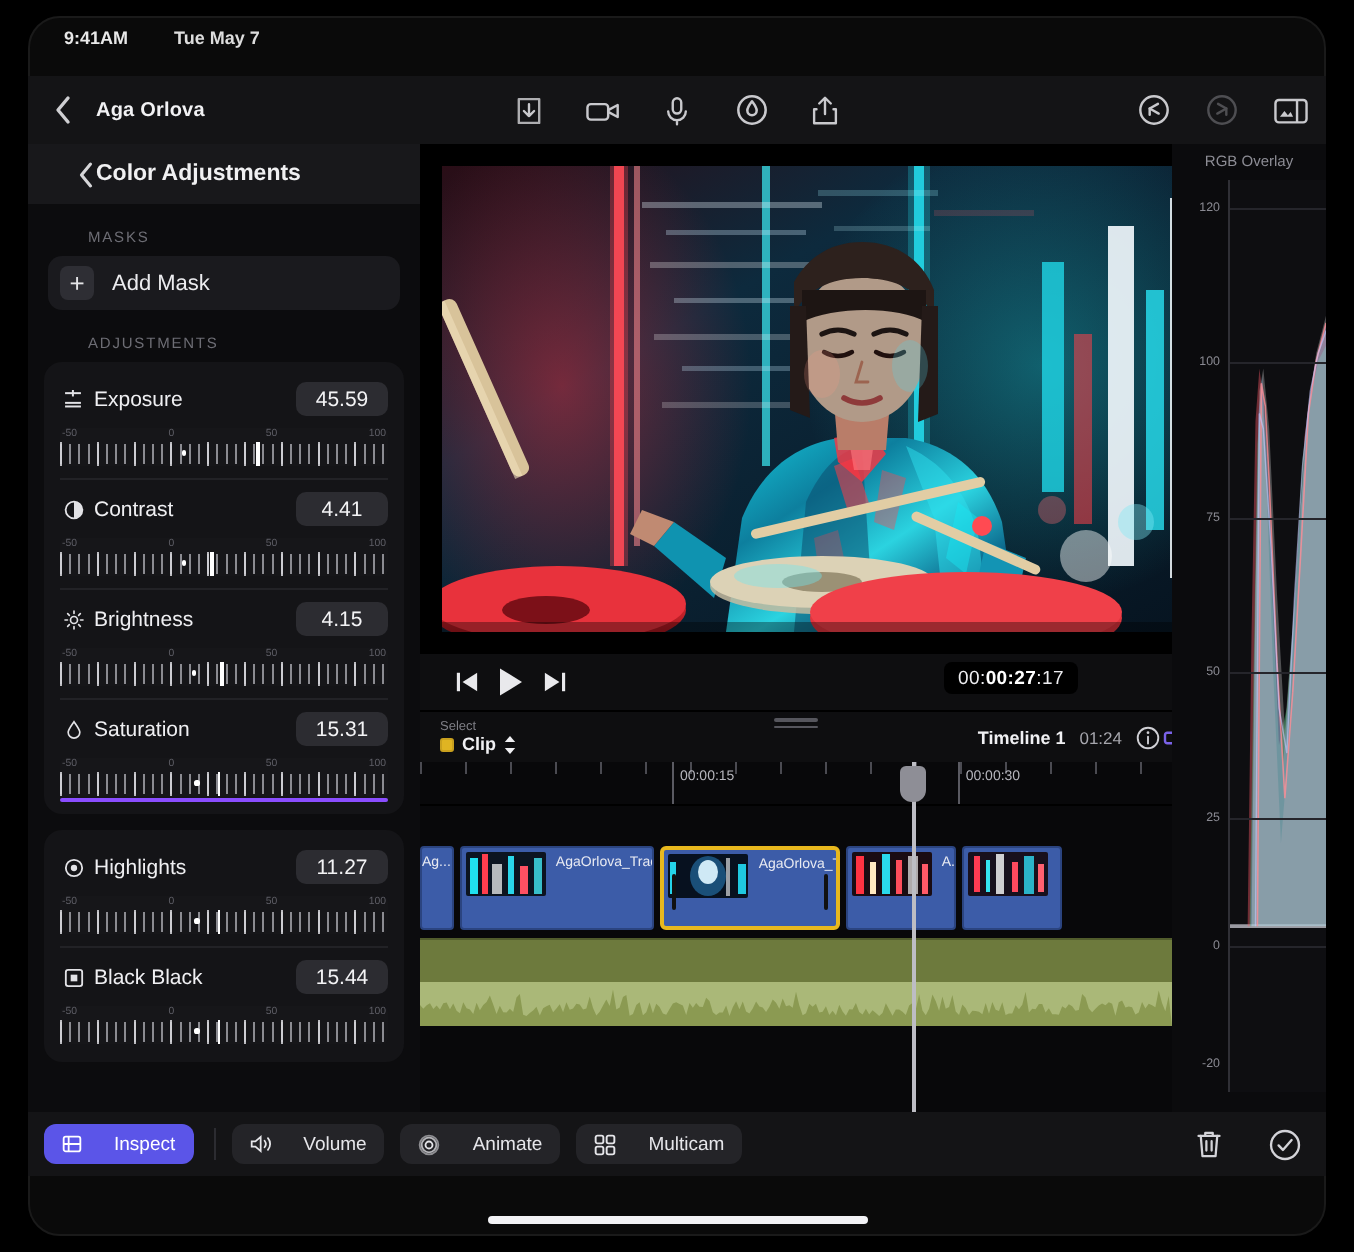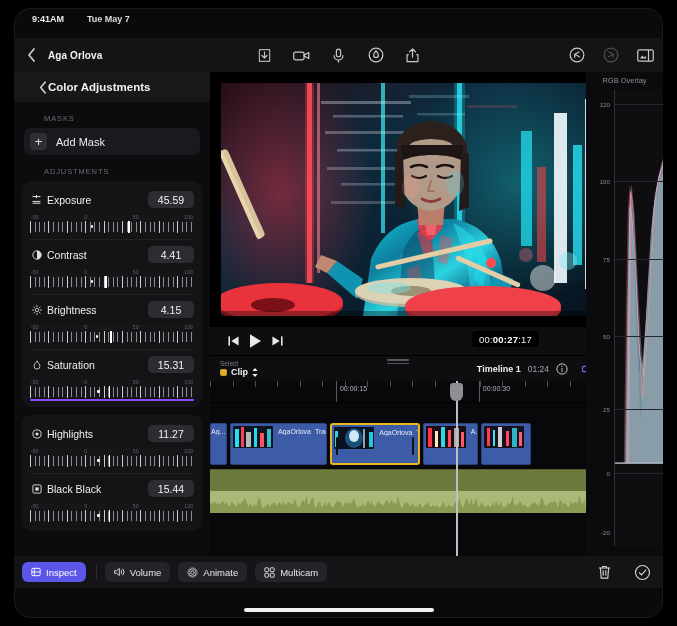--- a/index.html
+++ b/index.html
@@ -175,21 +175,21 @@
 
   
   #tl-toolbar {
     height: 26px; background: #0e0e10; display: flex; align-items: center;
     padding: 0 10px; position: relative; border-top: 1px solid #000;
   }
   .sel-block { display: flex; flex-direction: column; justify-content: center; }
   .sel-label { font-size: 6.5px; color: #7f7f86; line-height: 1.15; }
   .sel-value { display: flex; align-items: center; gap: 4px; font-size: 9px; color: #f0f0f3; font-weight: 700; }
   .sel-swatch { width: 7px; height: 7px; border-radius: 1.5px; background: #e0b422; border: 1px solid #c9a01e; }
-  .tl-right { position: absolute; right: 18px; display: flex; align-items: center; gap: 7px; }
+  .tl-right { position: absolute; right: 6px; display: flex; align-items: center; gap: 7px; }
   .tl-name { font-size: 9px; font-weight: 700; color: #f0f0f3; }
   .tl-dur { font-size: 8.5px; color: #a6a6ad; }
   .tl-grab { position: absolute; left: 50%; transform: translateX(-50%); top: 3px; width: 22px; }
   .tl-grab i { display:block; height:1.5px; background:#56565d; border-radius:1px; margin-bottom:2px; }
 
   
   #timeline { flex: 1; background: #08080a; position: relative; overflow: hidden; }
   #ruler { height: 22px; position: relative; border-bottom: 1px solid #000; }
   #ruler .ticks {
     position: absolute; left: 0; right: 0; top: 0; height: 6px;
@@ -233,21 +233,21 @@
   .scope-tick { position: absolute; right: 2px; font-size: 6.2px; color: #8a8a92; transform: translateY(-50%); }
   .scope-grid { position: absolute; left: 0; right: 0; height: 1px; background: #25252b; }
 
   
   #bottombar {
     position: absolute; left: 14px; top: 556px; width: 649px; height: 32px;
     background: #141416; display: flex; align-items: center; padding: 0 8px;
   }
   .bb-btn {
     height: 20px; border-radius: 6px; background: #242428; color: #e6e6ea;
-    display: flex; align-items: center; gap: 5px; padding: 0 9px;
+    display: flex; align-items: center; gap: 16px; padding: 0 9px;
     font-size: 9.5px; cursor: pointer; margin-right: 8px; font-weight: 500;
   }
   .bb-btn.active { background: #5b55e8; color: #fff; }
   .bb-sep { width: 1px; height: 16px; background: #2c2c31; margin: 0 8px 0 2px; }
   .bb-right { position: absolute; right: 12px; display: flex; align-items: center; gap: 22px; }
   .bb-ic { color: #d3d3d8; cursor: pointer; display: flex; align-items: center; }
 
   
   #home-ind {
     position: absolute; left: 50%; transform: translateX(-50%); bottom: 14px;

